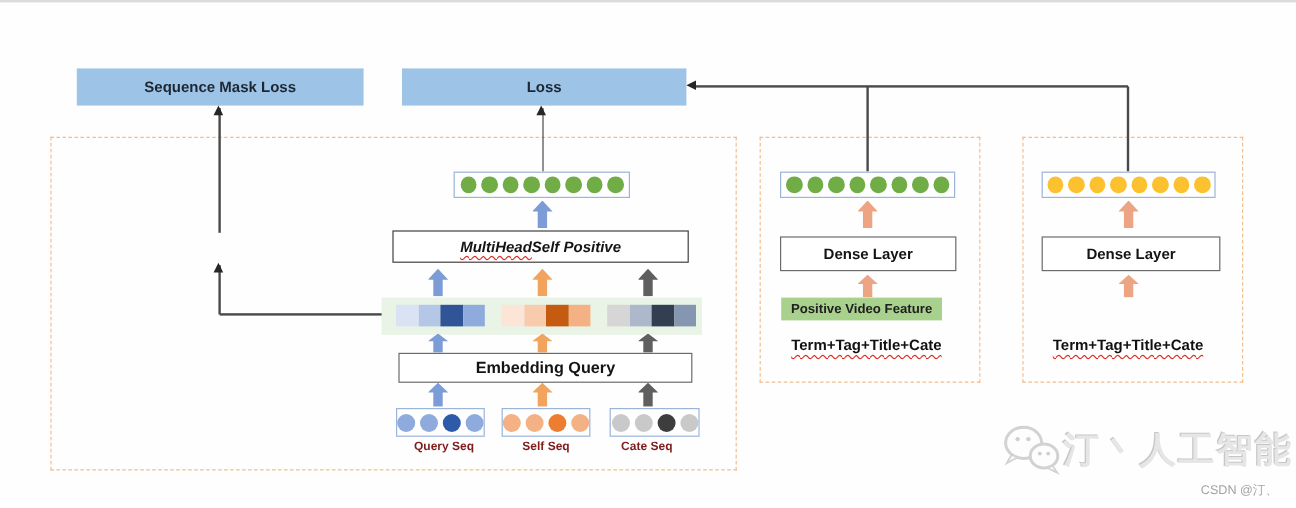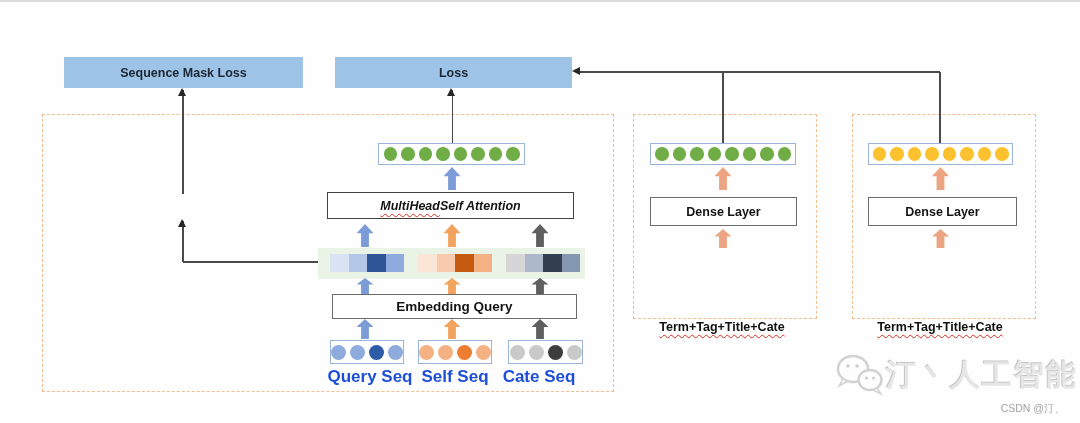--- a/index.html
+++ b/index.html
@@ -27,23 +27,23 @@
 
   .line{position:absolute;background:#4a4a4a;}
   .ah-up{position:absolute;width:0;height:0;border-left:4.5px solid transparent;
          border-right:4.5px solid transparent;border-bottom:8px solid #262626;}
   .ah-left{position:absolute;width:0;height:0;border-top:4.5px solid transparent;
            border-bottom:4.5px solid transparent;border-right:8px solid #262626;}
 
   .chip{position:absolute;display:flex;align-items:center;justify-content:center;
         font-size:11px;font-weight:700;color:#202020;}
   .term{position:absolute;width:170px;text-align:center;font-size:12.5px;font-weight:700;color:#111;
-        text-decoration:underline wavy #d93025 1px;text-underline-offset:3px;text-decoration-skip-ink:none;margin-top:39px;}
+        text-decoration:underline wavy #d93025 1px;text-underline-offset:3px;text-decoration-skip-ink:none;}
   .wavy{text-decoration:underline wavy #d93025 1px;text-underline-offset:3px;text-decoration-skip-ink:none;}
-  .seqlabel{position:absolute;width:90px;top:365px;text-align:center;font-size:17px;font-weight:600;color:#1d4ed8;}
+  .seqlabel{position:absolute;width:90px;top:365px;text-align:center;font-size:10px;font-weight:600;color:#7f1d1d;}
 
   .wm-text{position:absolute;left:886px;top:353px;font-size:30px;letter-spacing:2px;color:#e6e6e6;
            text-shadow:-1px -1px 0 #c6c6c6,1px 1px 1px #ffffff;font-weight:700;text-align:center;}
   .wm-credit{position:absolute;left:985px;top:400px;width:80px;text-align:right;font-size:10.5px;color:#a3a3a3;}
   .wm-icon{position:absolute;left:834px;top:350px;}
 </style>
 </head>
 <body>
 
 <div class="canvas">
@@ -79,21 +79,21 @@
       <i style="background: rgb(112, 173, 71);"></i>
       <i style="background: rgb(112, 173, 71);"></i>
       <i style="background: rgb(112, 173, 71);"></i>
       <i style="background: rgb(112, 173, 71);"></i>
     </div>
 
   <div class="fat" style="left: 443.5px; top: 165px; height: 23px; background: rgb(123, 156, 214);"></div>
 
   <div class="solid border-dark" style="left:327px;top:190px;width:247px;height:27px;font-style:italic;">
       <span class="wavy">MultiHead</span>
-      <span> Self Attention</span>
+      <span> Self Positive</span>
     </div>
 
   <div class="fat" style="left: 356.5px; top: 222px; height: 23px; background: rgb(123, 156, 214);"></div>
   <div class="fat" style="left: 443.5px; top: 222px; height: 23px; background: rgb(242, 164, 95);"></div>
   <div class="fat" style="left: 531.5px; top: 222px; height: 23px; background: rgb(95, 95, 95);"></div>
 
   <div class="strip" style="background: rgb(233, 243, 230);"></div>
   <div class="cells" style="left:330px;top:252px;">
       <i style="background: rgb(218, 227, 243);"></i>
       <i style="background: rgb(180, 199, 231);"></i>
@@ -152,20 +152,21 @@
       <i style="background: rgb(112, 173, 71);"></i>
       <i style="background: rgb(112, 173, 71);"></i>
       <i style="background: rgb(112, 173, 71);"></i>
       <i style="background: rgb(112, 173, 71);"></i>
       <i style="background: rgb(112, 173, 71);"></i>
       <i style="background: rgb(112, 173, 71);"></i>
     </div>
   <div class="fat" style="left: 714.5px; top: 165px; height: 23px; background: rgb(236, 164, 130);"></div>
   <div class="solid" style="left:650px;top:195px;width:147px;height:29px;">Dense Layer</div>
   <div class="fat" style="left: 714.5px; top: 227px; height: 19px; background: rgb(236, 164, 130);"></div>
+  <div class="chip" style="left: 651px; top: 246px; width: 134px; height: 19px; background: rgb(169, 209, 142);">Positive Video Feature</div>
   <div class="term" style="left:637px;top:279px;">Term+Tag+Title+Cate</div>
 
   <div class="dotbox dots-md" style="left:868px;top:141px;width:145px;height:22px;">
       <i style="background: rgb(252, 193, 47);"></i>
       <i style="background: rgb(252, 193, 47);"></i>
       <i style="background: rgb(252, 193, 47);"></i>
       <i style="background: rgb(252, 193, 47);"></i>
       <i style="background: rgb(252, 193, 47);"></i>
       <i style="background: rgb(252, 193, 47);"></i>
       <i style="background: rgb(252, 193, 47);"></i>

